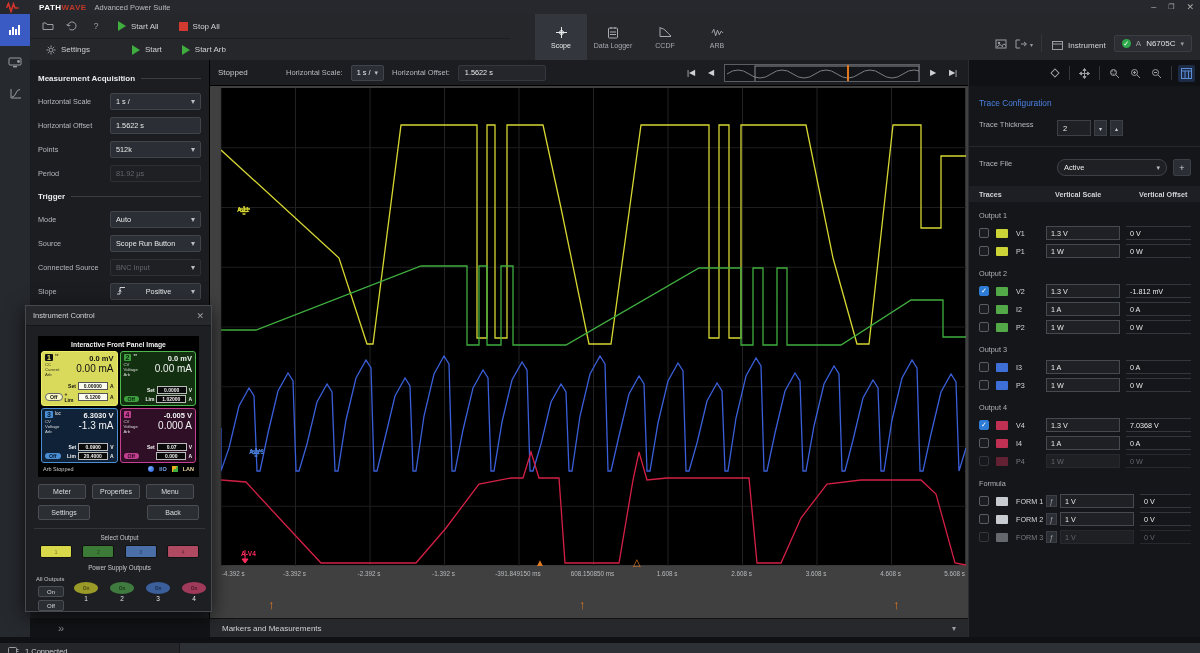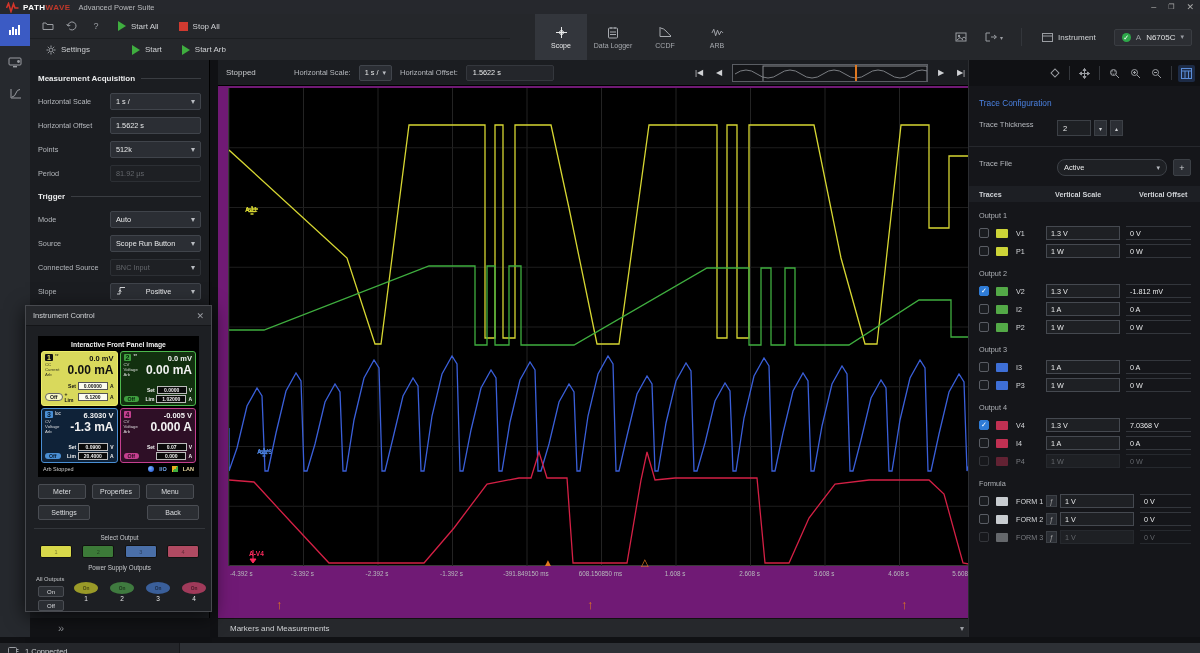--- a/index.html
+++ b/index.html
@@ -2,21 +2,21 @@
 <html><head>
 <meta charset="utf-8">
 <style>
 *{margin:0;padding:0;box-sizing:border-box}
 html,body{width:1200px;height:653px;overflow:hidden;background:#101114;
   font-family:"Liberation Sans","DejaVu Sans",sans-serif;color:#d6d8db;font-size:10px;
   -webkit-font-smoothing:antialiased}
 
 #titlebar{position:absolute;left:0;top:0;width:1200px;height:14px;background:#26282d;
   display:flex;align-items:center;padding:0 6px;z-index:50}
-#titlebar .brand{font-weight:bold;font-size:8px;color:#fff;letter-spacing:.5px;margin-left:4px}
+#titlebar .brand{font-weight:bold;font-size:8px;color:#fff;letter-spacing:.5px;margin-left:20px}
 #titlebar .brand .wave{color:#c0392b}
 #titlebar .apptitle{font-size:7.5px;color:#b8babd;margin-left:8px}
 #titlebar .wctrls{margin-left:auto;display:flex;gap:12px;color:#aaa;font-size:9px;align-items:center}
 #titlebar .wctrls span{cursor:default;line-height:8px}
 
 #rail{position:absolute;left:0;top:14px;width:30px;height:623px;background:#26292e;z-index:40}
 .rail-item{width:30px;height:32px;display:flex;align-items:center;justify-content:center;color:#9a9da2}
 .rail-item.active{background:#3b5bc4;color:#fff}
 
 #toolbar{position:absolute;left:30px;top:14px;width:1170px;height:46px;background:#25272b;z-index:30}
@@ -25,41 +25,41 @@
 #tb-row2{top:24px;width:480px;height:22px;border-top:1px solid #1c1e21}
 .tbtn{display:flex;align-items:center;gap:5px;color:#cfd1d4;font-size:8px;padding:2px 6px;border-radius:2px}
 .play-tri{width:0;height:0;border-left:8px solid #3fae3f;border-top:5px solid transparent;border-bottom:5px solid transparent}
 .stop-sq{width:9px;height:9px;background:#d03a30}
 .tb-ico{color:#9a9da2;font-size:9px;display:flex;align-items:center;justify-content:center;width:16px;height:16px}
 #tabs{position:absolute;left:505px;top:0;height:46px;display:flex}
 .tab{width:52px;height:46px;display:flex;flex-direction:column;align-items:center;justify-content:center;gap:3px;
   color:#a7aaaf;font-size:7px}
 .tab.active{background:#33363c;color:#e8e9ea}
 .tab .tico{width:13px;height:13px;display:flex;align-items:center;justify-content:center}
-#tb-right{position:absolute;right:8px;top:8px;height:30px;display:flex;align-items:center;gap:12px}
+#tb-right{position:absolute;right:8px;top:8px;height:30px;display:flex;align-items:flex-end;gap:2px}
 .inst-chip{display:flex;align-items:center;gap:5px;background:#2c2e33;border:1px solid #3a3d42;
   border-radius:2px;padding:3px 7px;font-size:8px;color:#dfe0e2}
 .gdot{width:9px;height:9px;border-radius:50%;background:#2ea84a;color:#fff;font-size:7px;display:flex;
   align-items:center;justify-content:center;line-height:9px}
 
 #leftpanel{position:absolute;left:30px;top:60px;width:180px;height:558px;background:#1b1d21;z-index:10;
   border-right:1px solid #000;padding:10px 8px 0 8px}
 .sect-h{display:flex;align-items:center;gap:6px;margin:4px 0 10px 0}
 .sect-h .t{font-size:8px;font-weight:bold;color:#e9eaeb;white-space:nowrap}
 .sect-h .rule{flex:1;border-top:1px solid #3a3d42}
 .prow{display:flex;align-items:center;margin-bottom:7px}
 .plab{width:72px;font-size:7.3px;color:#b5b8bd}
 .pctl{flex:1;height:17px;background:#2b2e34;border:1px solid #40444b;border-radius:2px;display:flex;
   align-items:center;padding:0 5px;font-size:7.3px;color:#e8e9ea;gap:4px}
 .pctl .pval{flex:1;white-space:nowrap;overflow:hidden}
 .pctl .chev{color:#b9bcc1;font-size:8px}
 .pctl.dis{background:#1e2024;border-color:#2c2f34;color:#666}
 .pctl.dis .pval{color:#63666b}
 
-#scope{position:absolute;left:218px;top:60px;width:758px;height:577px;background:#701a75;z-index:5}
+#scope{position:absolute;left:210px;top:60px;width:758px;height:577px;background:#404040;z-index:5}
 #scope-topbar{position:absolute;left:0;top:0;width:758px;height:26px;background:#1b1d21;display:flex;
   align-items:center;gap:8px;padding:0 8px;border-bottom:1px solid #000}
 #scope-topbar .stat{font-size:8px;color:#c8cacd;width:60px}
 #scope-topbar .lbl{font-size:7.5px;color:#b5b8bd}
 .mini-sel{height:16px;background:#2b2e34;border:1px solid #40444b;border-radius:2px;display:flex;
   align-items:center;gap:4px;padding:0 5px;font-size:7.3px;color:#e8e9ea}
 .mini-inp{height:16px;background:#24262b;border:1px solid #34373d;border-radius:2px;display:flex;
   align-items:center;padding:0 6px;font-size:7.3px;color:#e8e9ea;width:88px}
 #scope-nav{margin-left:auto;display:flex;align-items:center;gap:6px}
 .navb{color:#cfd1d4;font-size:8px;width:14px;text-align:center}
@@ -143,21 +143,21 @@
 .q-top{display:flex;align-items:flex-start}
 .q-num{font-size:7px;font-weight:bold;padding:0 2px;border-radius:1px}
 .q-yellow .q-num{background:#111;color:#e8e860}
 .q-green .q-num{background:#3f9f3f;color:#05240a}
 .q-blue .q-num{background:#4a8fd4;color:#04182e}
 .q-magenta .q-num{background:#c43f8f;color:#2a0a20}
 .q-sup{font-size:4.5px;margin-left:2px}
 .q-v1{margin-left:auto;font-size:7.5px;font-weight:bold}
 .q-mid{display:flex}
 .q-mode{font-size:4.3px;line-height:4.8px;opacity:.85}
-.q-v2{margin-left:auto;font-size:12px;font-weight:bold}
+.q-v2{margin-left:auto;font-size:10px;font-weight:normal}
 .q-set{display:flex;align-items:center;justify-content:flex-end;gap:2px;margin-top:auto;font-size:5px;font-weight:bold}
 .q-box{background:rgba(255,255,255,.9);color:#111;border:1px solid #555;min-width:30px;text-align:center;
   font-size:5px;padding:0 1px}
 .qd .q-box{background:#0a0a0a;color:#eee;border:1px solid #bbb}
 .q-bot{display:flex;align-items:center;gap:2px;font-size:5px;font-weight:bold;margin-top:1px}
 .q-off{padding:0 4px;border-radius:4px;font-size:5.2px;font-weight:bold}
 .q-yellow .q-off{background:#f6f6c8;border:1px solid #666;color:#111}
 .q-green .q-off{background:#3f9f3f;color:#06230b}
 .q-blue .q-off{background:#4a8fd4;color:#06182e}
 .q-magenta .q-off{background:#c43f8f;color:#2a0a20}

